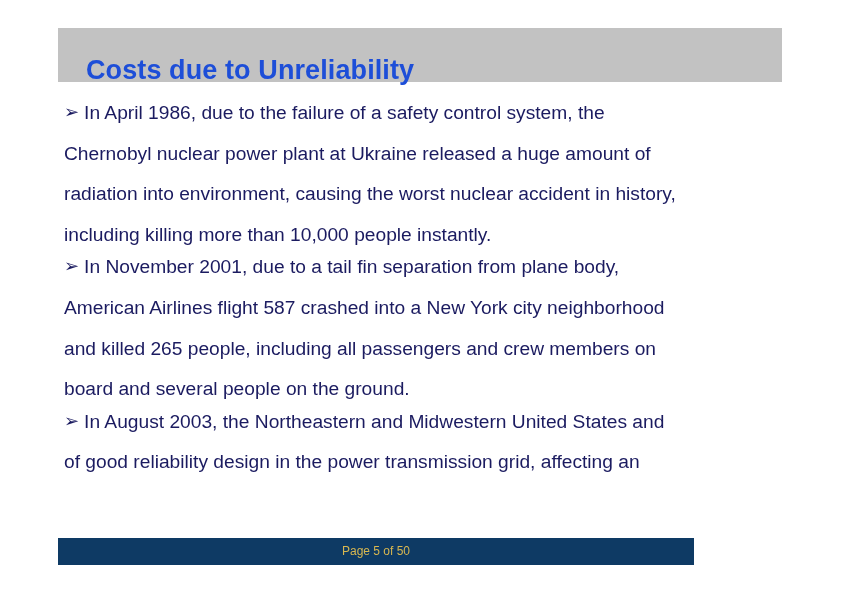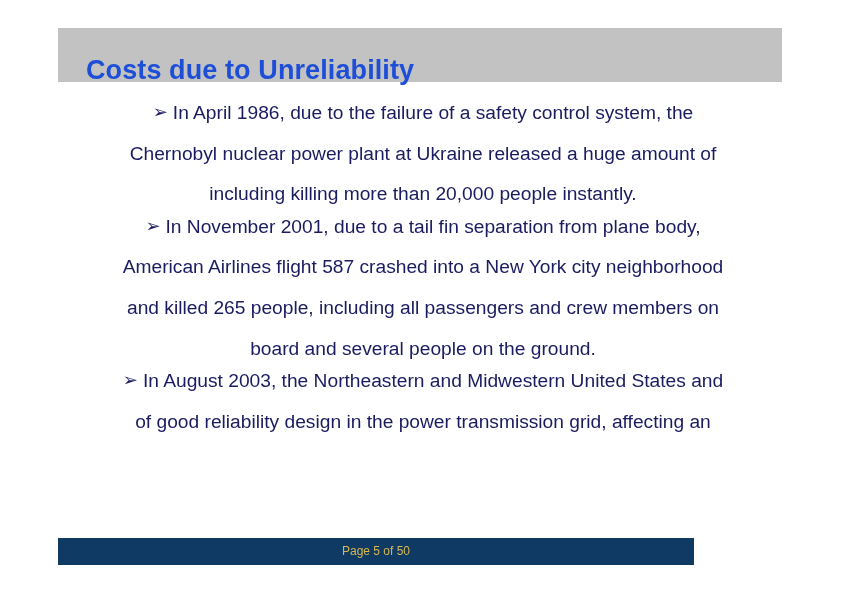--- a/index.html
+++ b/index.html
@@ -52,21 +52,21 @@
     left: 64px;
     top: 97px;
     width: 718px;
   }
   .para {
     margin: 0;
     padding: 0;
     color: #1b1b60;
     font-size: 19.2px;
     line-height: 32.6px;
-    text-align: center;
+    text-align: left;
   }
   .para .bullet {
     font-size: 18px;
     color: #1b1b60;
     padding-right: 5px;
     display: inline-block;
     transform: translateY(-1px);
   }
   .line {
     display: block;
@@ -102,21 +102,22 @@
 
   <div id="title-band">
     <div id="title-text">Costs due to Unreliability</div>
   </div>
 
   <div id="body-block">
 
     <p class="para">
       <span class="bullet">➢</span><span class="line-run">In April 1986, due to the failure of a safety control system, the</span>
       <span class="line">Chernobyl nuclear power plant at Ukraine released a huge amount of</span>
-      <span class="line">including killing more than 20,000 people instantly.</span>
+      <span class="line">radiation into environment, causing the worst nuclear accident in history,</span>
+      <span class="line">including killing more than 10,000 people instantly.</span>
     </p>
 
     <p class="para">
       <span class="bullet">➢</span><span class="line-run">In November 2001, due to a tail fin separation from plane body,</span>
       <span class="line">American Airlines flight 587 crashed into a New York city neighborhood</span>
       <span class="line">and killed 265 people, including all passengers and crew members on</span>
       <span class="line">board and several people on the ground.</span>
     </p>
 
     <p class="para">

